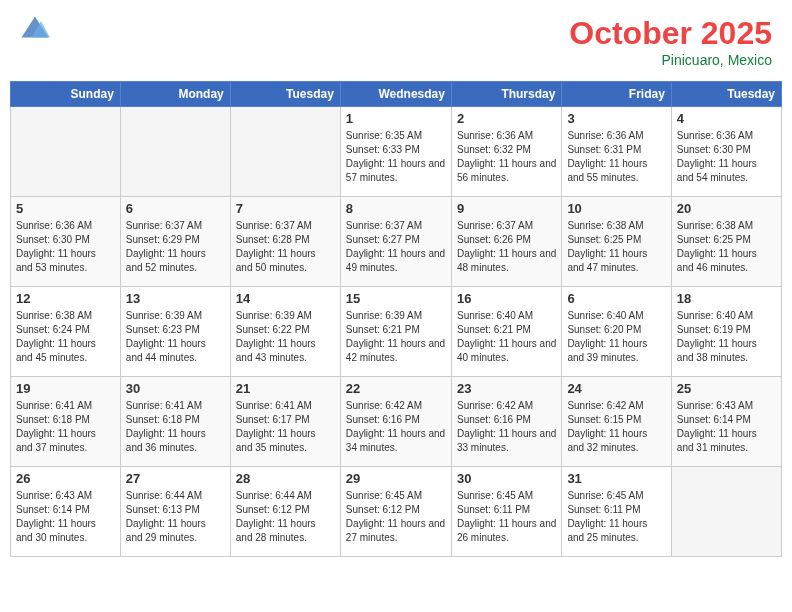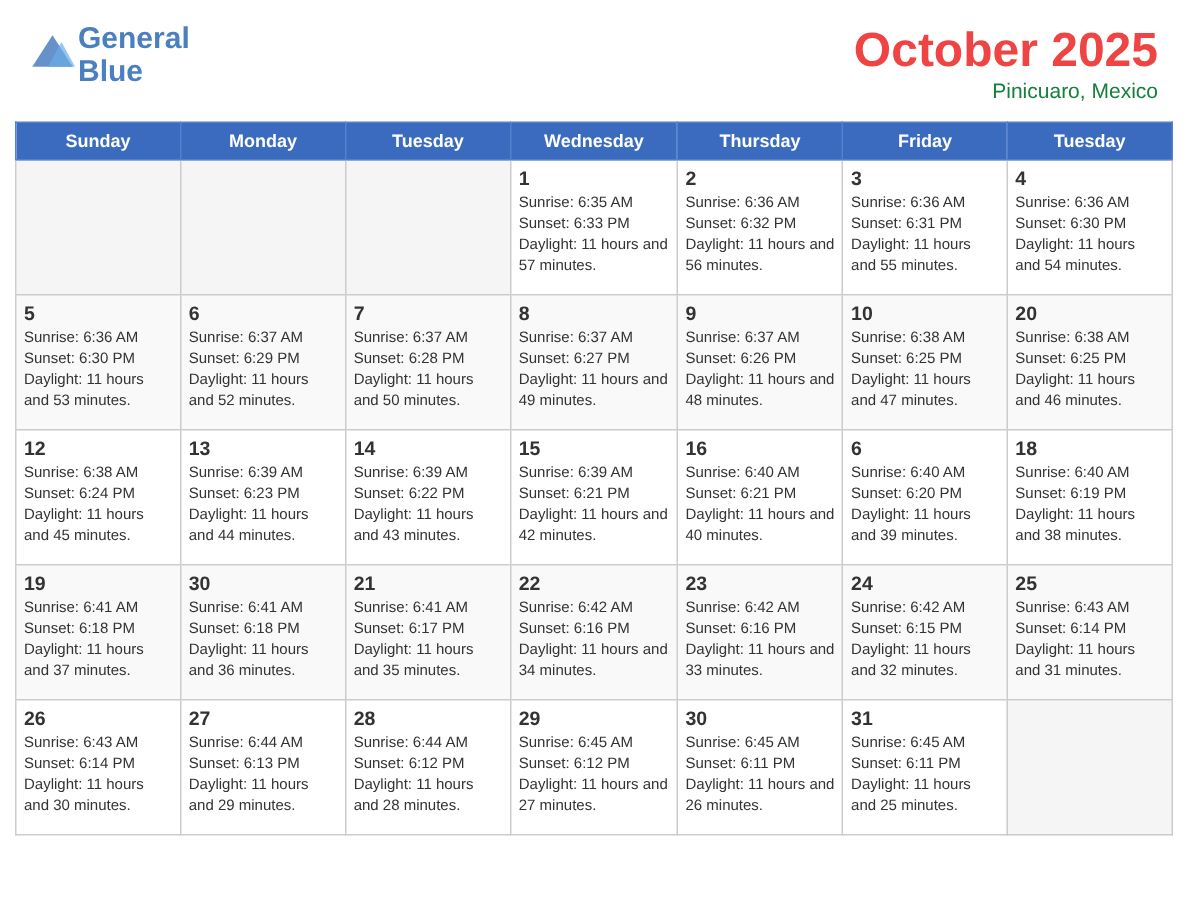--- a/index.html
+++ b/index.html
@@ -49,21 +49,21 @@
       color: #15803d;
     }
     .calendar {
       width: 100%;
       border-collapse: collapse;
       font-size: 10.5px;
     }
     .calendar th {
       background: #3a6bbf;
       color: #fff;
-      text-align: center;
+      text-align: right;
       padding: 5px 6px;
       font-size: 12px;
       border: 1px solid #5580cc;
     }
     .calendar td {
       border: 1px solid #ccc;
       vertical-align: top;
       padding: 4px 5px;
       width: 113px;
       height: 90px;
@@ -93,24 +93,20 @@
 </head>
 <body>
 
 <div class="header">
   <div class="logo">
     <svg class="logo-icon" width="40" height="40" viewBox="0 0 40 40">
       <rect x="0" y="0" width="40" height="40" fill="none"></rect>
       <polygon points="20,2 38,30 2,30" fill="#4a7fc1" opacity="0.85"></polygon>
       <polygon points="28,8 40,30 16,30" fill="#6aaee8" opacity="0.7"></polygon>
     </svg>
-    <div class="logo-text">
-      <div><span>General</span></div>
-      <div><span style="color:#4a7fc1;">Blue</span></div>
-    </div>
   </div>
   <div class="title-block">
     <div class="month-title">October 2025</div>
     <div class="subtitle">Pinicuaro, Mexico</div>
   </div>
 </div>
 
 <table class="calendar">
   <thead>
     <tr>

